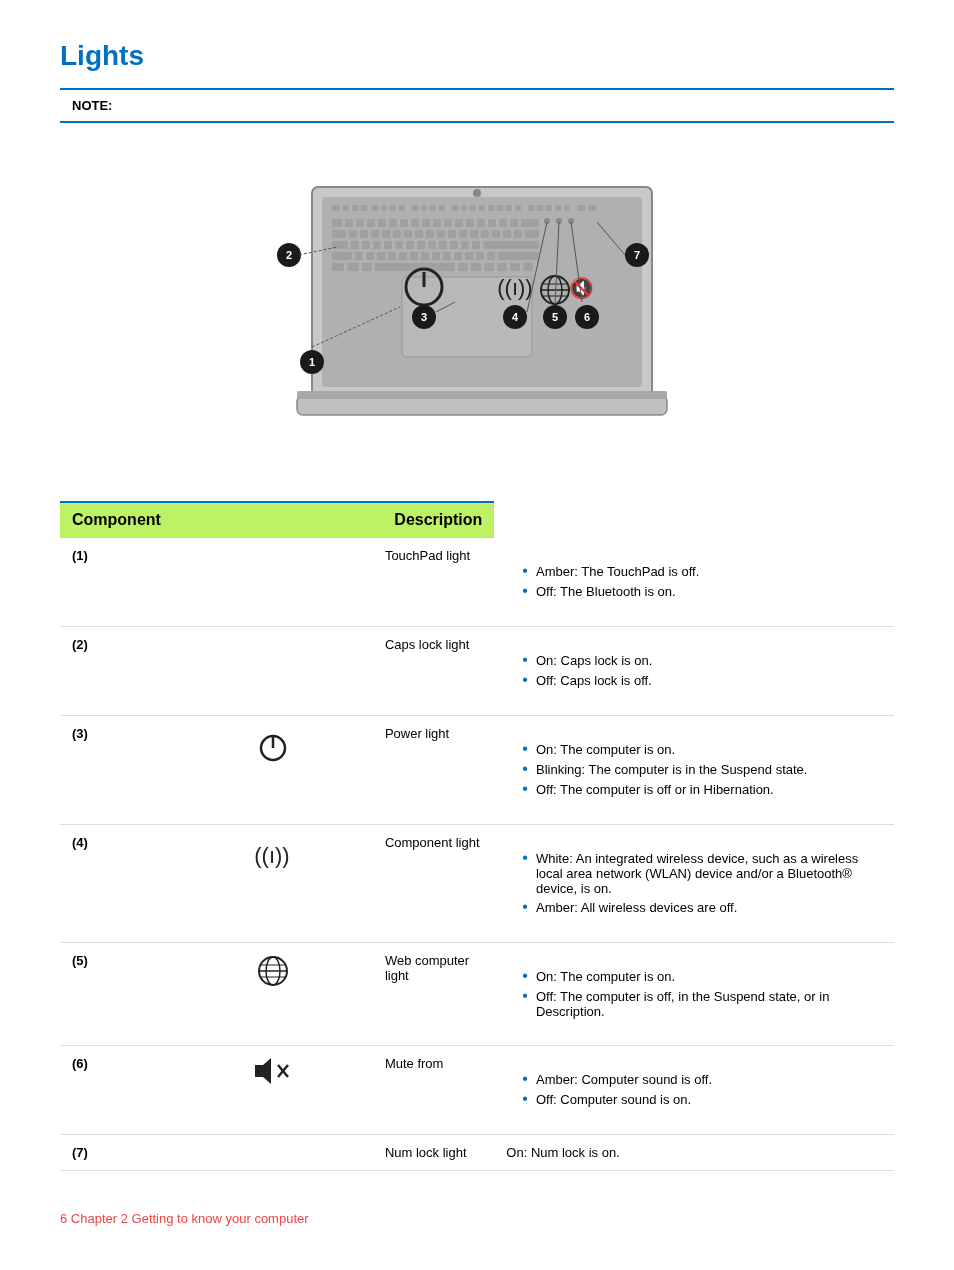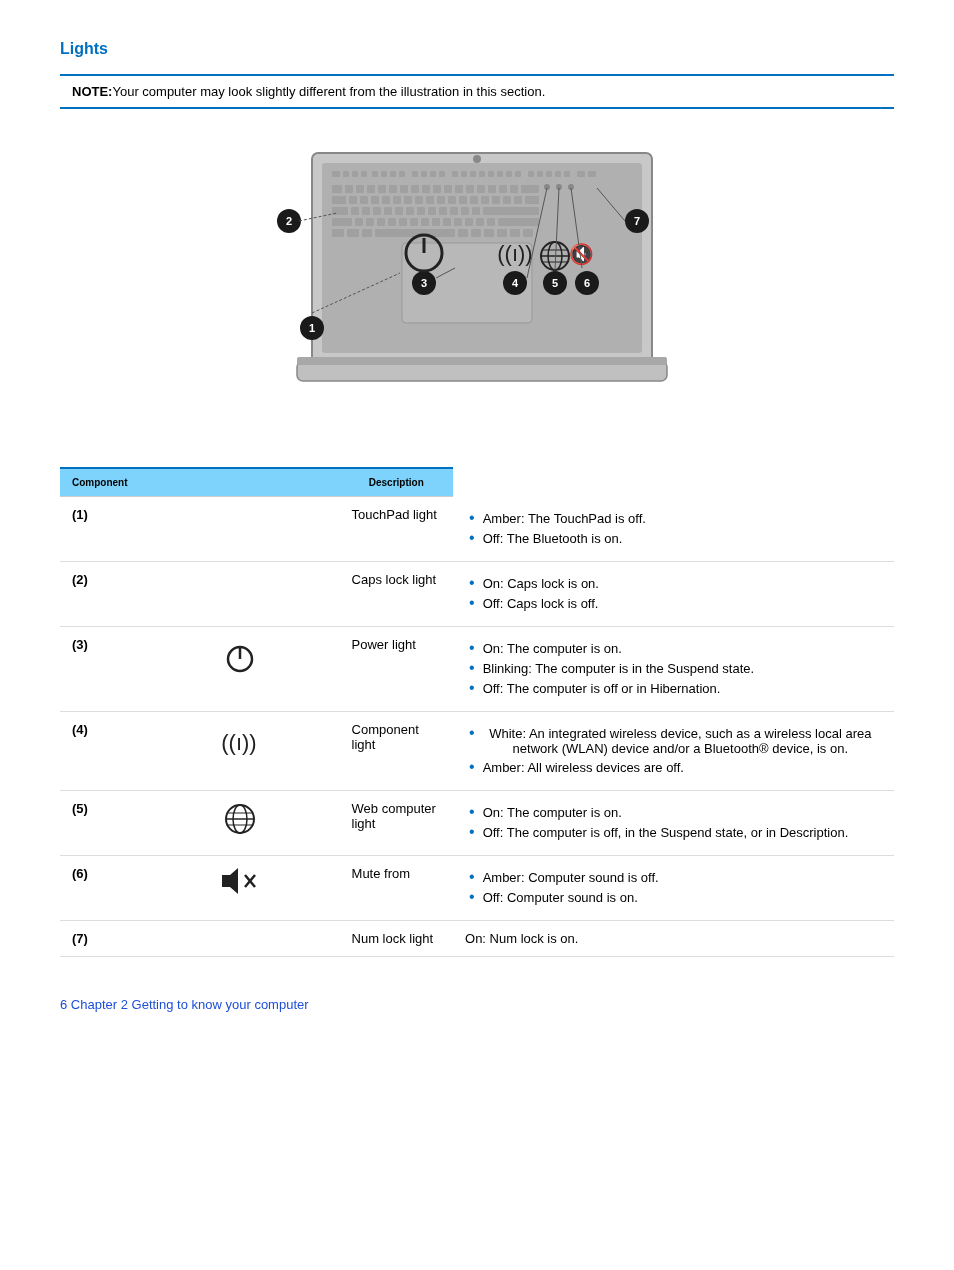--- a/index.html
+++ b/index.html
@@ -6,32 +6,33 @@
     body {
       font-family: Arial, sans-serif;
       font-size: 13px;
       background: #fff;
       color: #000;
       width: 954px;
       min-height: 1270px;
       padding: 40px 60px 60px 60px;
     }
     .page-title {
-      font-size: 16px;
+      font-size: 28px;
       font-weight: bold;
       color: #0070c0;
       margin-bottom: 16px;
     }
     .note-box {
       border-top: 2px solid #0070c0;
       border-bottom: 2px solid #0070c0;
       padding: 8px 12px;
       display: flex;
       align-items: flex-start;
-      margin-bottom: 4px;
+      gap: 10px;
+      margin-bottom: 24px;
     }
     .note-label {
       font-weight: bold;
       white-space: nowrap;
       font-size: 13px;
     }
     .note-text {
       font-size: 13px;
     }
     .laptop-diagram {
@@ -40,25 +41,25 @@
       margin-bottom: 24px;
       position: relative;
     }
     
     .components-table {
       width: 100%;
       border-collapse: collapse;
       margin-bottom: 30px;
     }
     .components-table th {
-      background: #7dd3fc;
+      background: #bef264;
       padding: 8px 12px;
-      text-align: center;
+      text-align: right;
       font-weight: bold;
-      font-size: 10px;
+      font-size: 16px;
       border-top: 2px solid #0070c0;
       border-bottom: 1px solid #ccc;
     }
     .components-table td {
       padding: 8px 12px;
       vertical-align: top;
       font-size: 13px;
       border-bottom: 1px solid #ddd;
     }
     .components-table tr td:first-child {
@@ -70,54 +71,52 @@
       width: 200px;
     }
     .icon-cell {
       width: 60px;
       text-align: center;
       vertical-align: middle;
     }
     .bullet-list {
       list-style: none;
       padding: 0;
-      margin: 4px;
-      text-align: center;
+      margin: 16px;
     }
     .bullet-list li {
       display: flex;
       align-items: flex-start;
       margin-bottom: 4px;
     }
     .bullet-list li::before {
       content: "•";
       color: #0070c0;
       font-size: 16px;
       margin-right: 8px;
       margin-top: -2px;
       flex-shrink: 0;
     }
     .component-row td {
       padding-top: 10px;
       padding-bottom: 10px;
     }
     .footer-text {
       font-size: 13px;
-      color: #1d4ed8;
+      color: #ef4444;
       margin-top: 40px;
     }
   </style>
 </head>
 <body>
 
 <h1 class="page-title">Lights</h1>
 
 <div class="note-box">
   <span class="note-label">NOTE:</span>
-  <span class="note-text">Your computer may look slightly different from the illustration in this section.</span>
 </div>
 
 <div class="laptop-diagram">
   <svg width="520" height="330" viewBox="0 0 520 330" xmlns="http://www.w3.org/2000/svg">
 
     <rect x="95" y="40" width="340" height="210" rx="6" ry="6" fill="#c8c8c8" stroke="#888" stroke-width="2"></rect>
     <rect x="105" y="50" width="320" height="190" rx="3" ry="3" fill="#b0b0b0"></rect>
 
     <rect x="115" y="58" width="8" height="6" rx="1" fill="#a0a0a0"></rect>
     <rect x="126" y="58" width="6" height="6" rx="1" fill="#a0a0a0"></rect>

